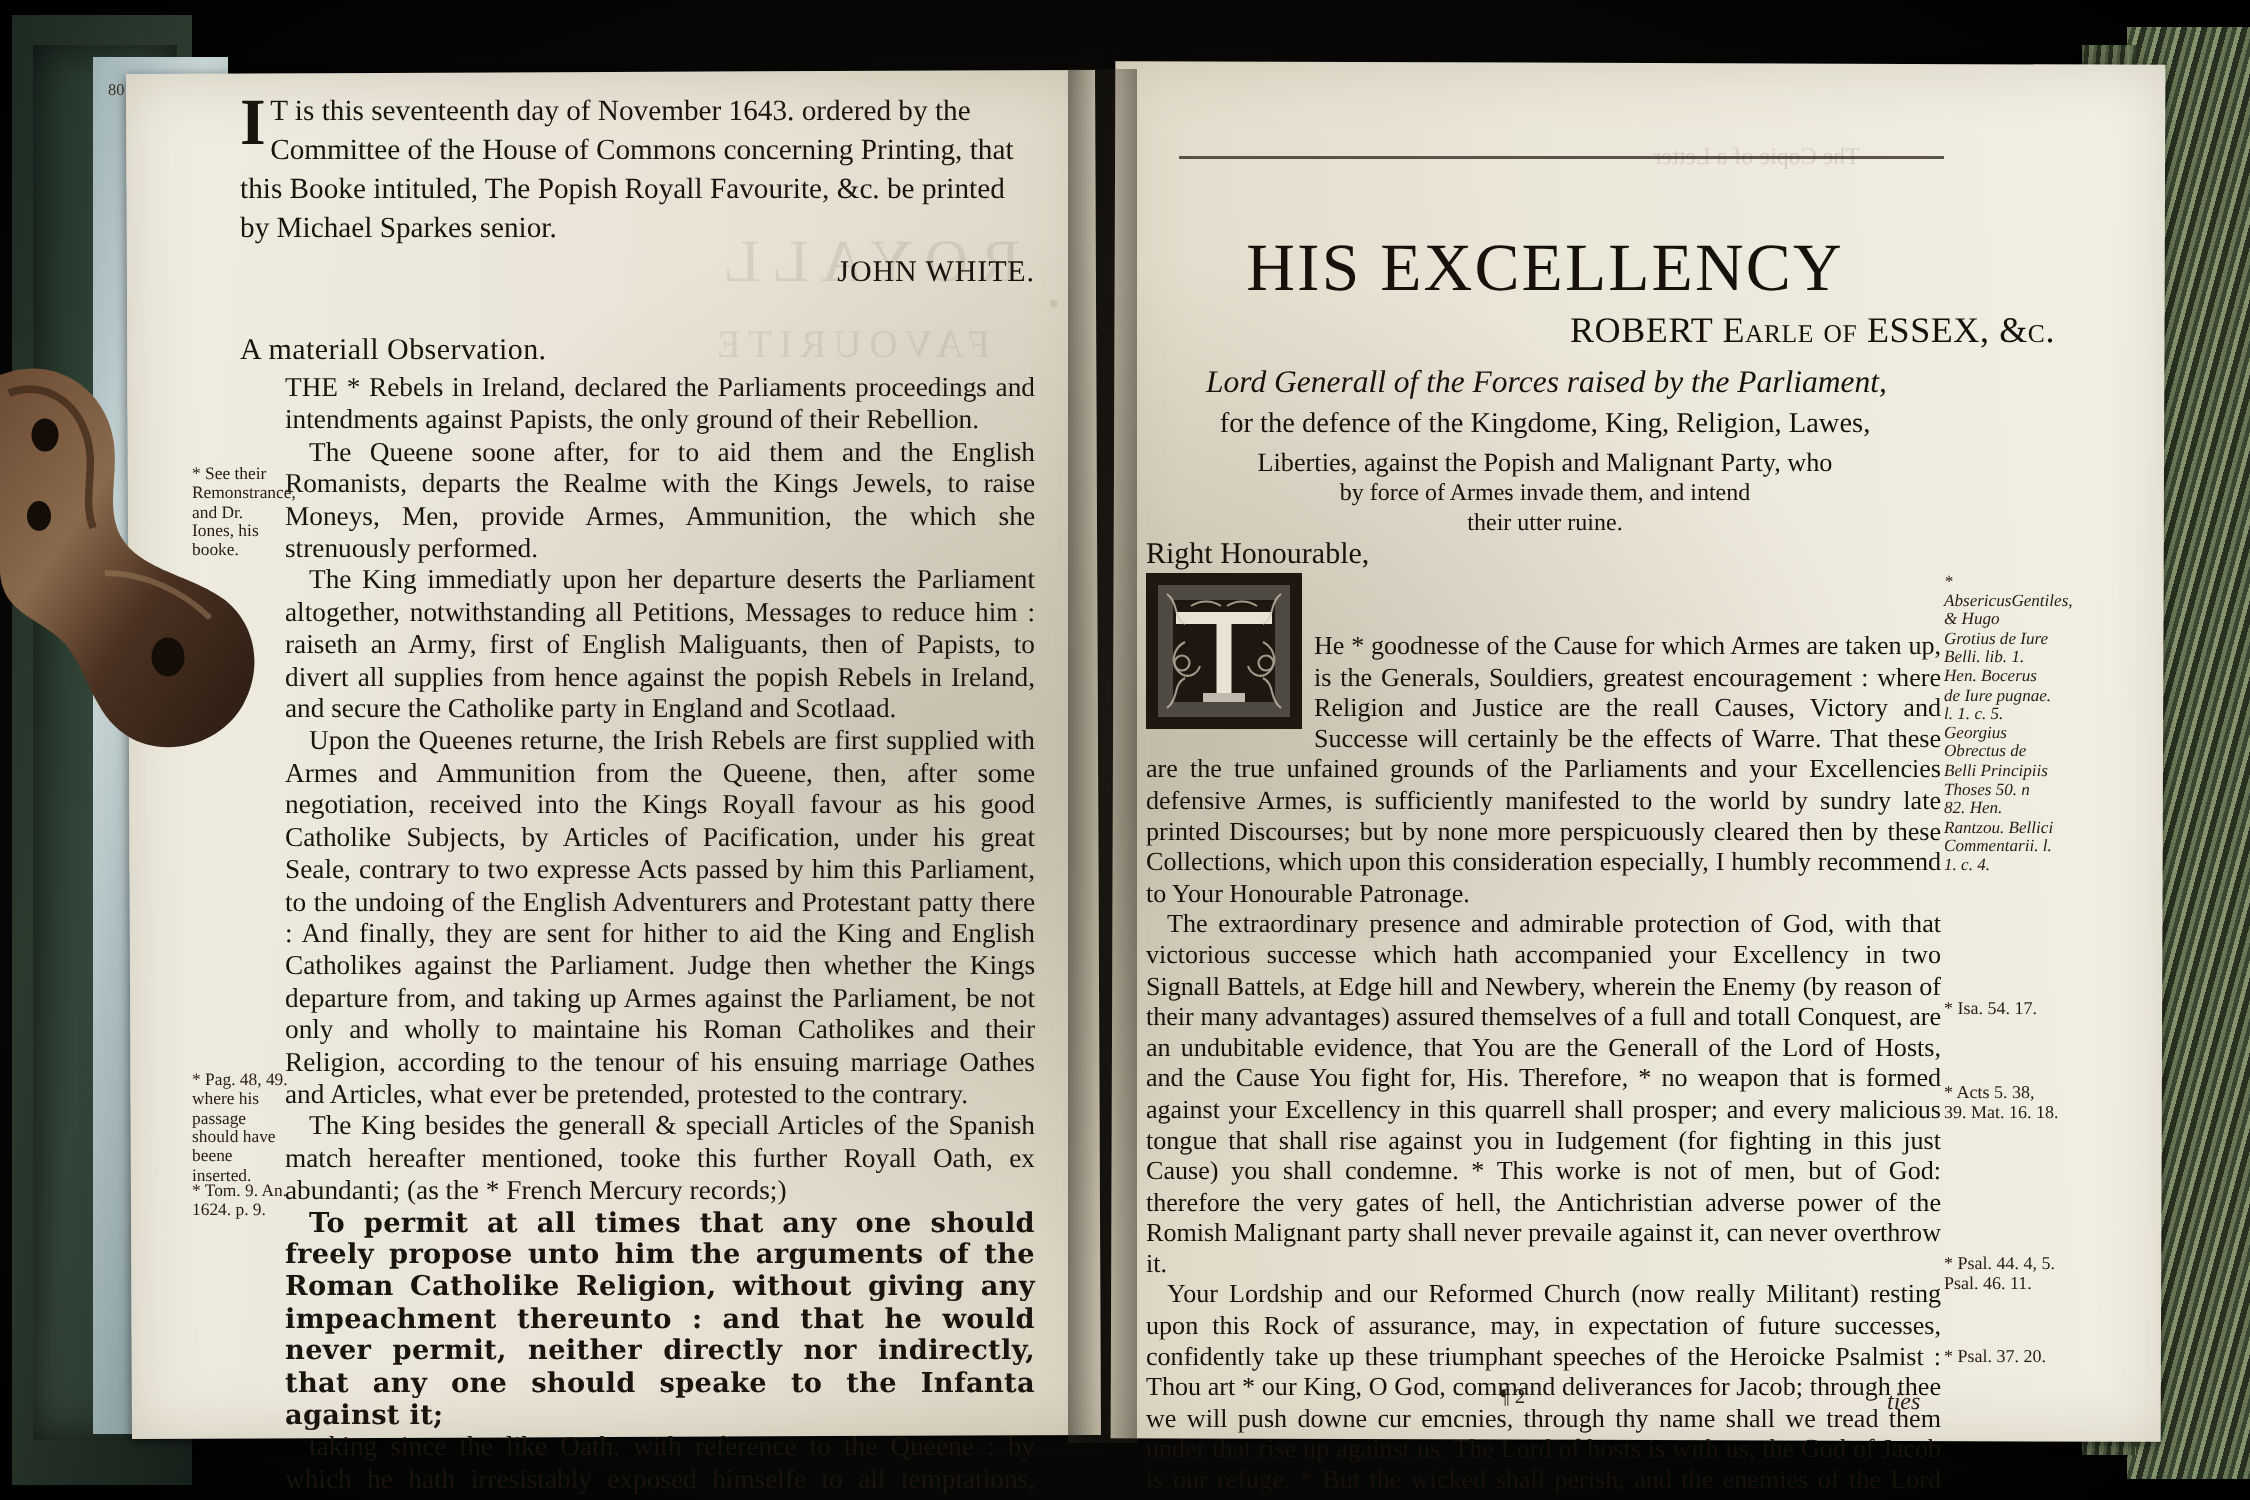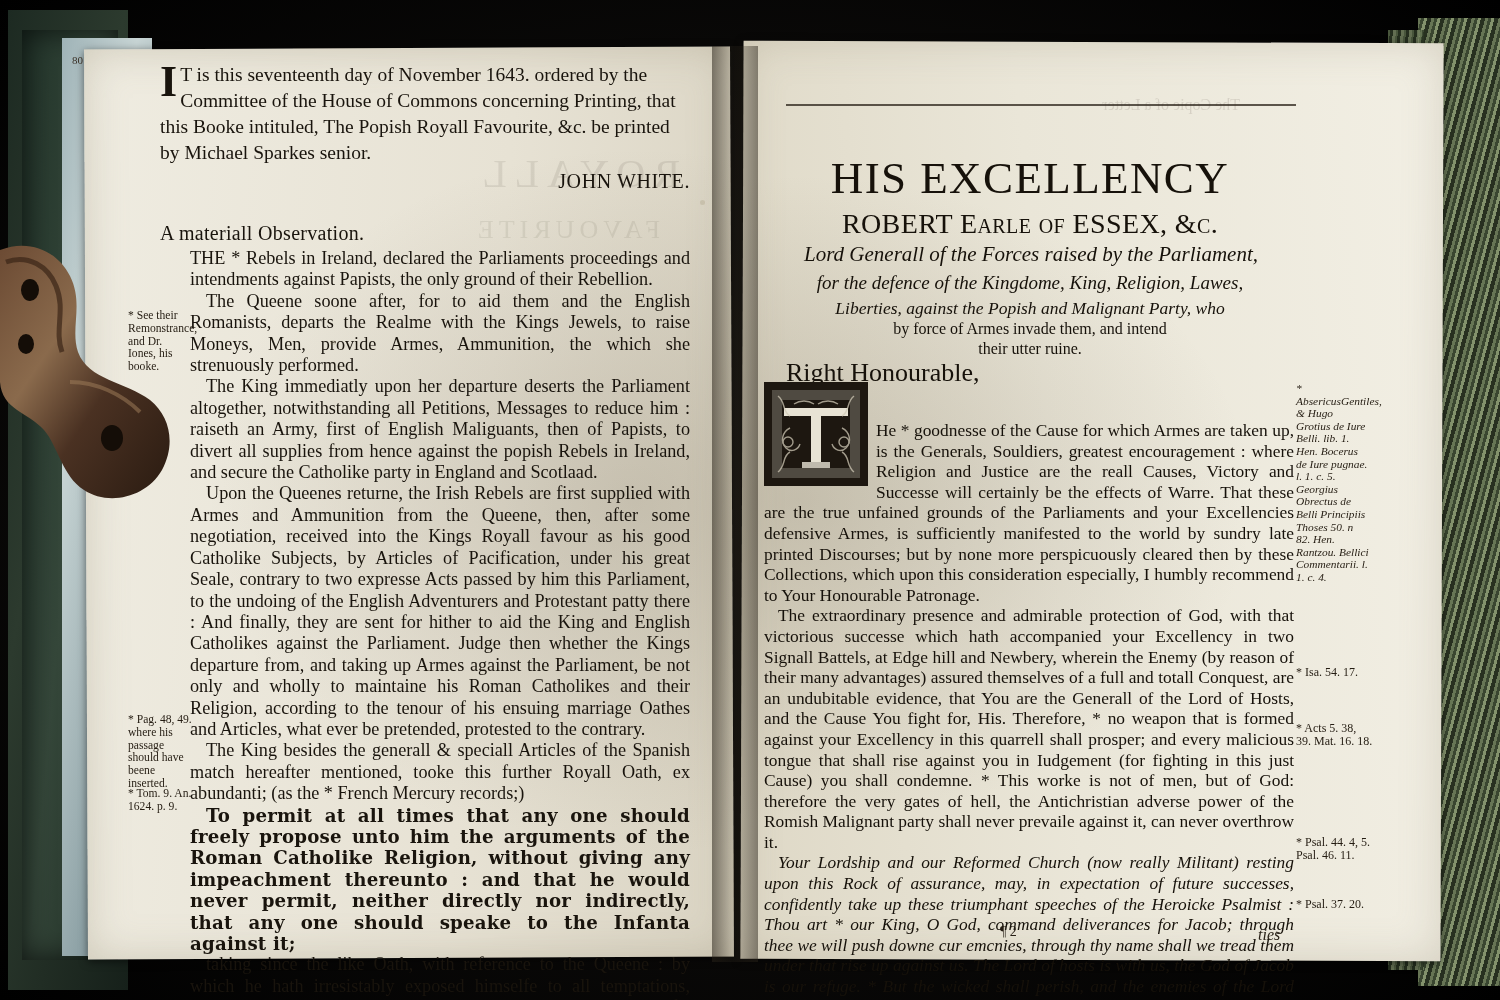--- a/index.html
+++ b/index.html
@@ -48,21 +48,21 @@
   .speck{position:absolute;border-radius:50%;background:rgba(120,100,60,.16);}
 
   
   .clasp{position:absolute;left:0;top:232px;width:178px;height:300px;}
   .clasp svg{display:block;}
 
   
   .txt{position:absolute;color:#19140d;}
   .lic{left:160px;top:62px;width:530px;font-size:19.5px;line-height:26px;}
   .dropcap{float:left;font-size:44px;line-height:34px;padding:3px 3px 0 0;font-weight:600;}
-  .italic{font-style:italic;}
+  .italic{}
   .sc{font-variant:small-caps;letter-spacing:.4px;}
   .signed{text-align:right;font-variant:small-caps;letter-spacing:.6px;font-size:20px;margin-top:2px;}
 
   .obs-head{left:160px;top:222px;width:530px;font-size:20px;letter-spacing:.3px;}
   .body-left{left:190px;top:248px;width:500px;font-size:18.2px;line-height:21.4px;text-align:justify;}
   .body-left p{margin:0 0 0 0;text-indent:16px;}
   .body-left p.first{text-indent:0;}
   .gothic{font-family:"DejaVu Serif",serif;font-weight:700;font-style:normal;letter-spacing:.2px;}
 
   .margin-note{position:absolute;font-size:11.6px;line-height:12.8px;color:#241c12;}
@@ -71,27 +71,27 @@
   .mn3{left:128px;top:788px;width:64px;}
 
   .folio-left{position:absolute;left:72px;top:54px;font-size:11px;color:#3a3026;}
   .folio-right{position:absolute;left:1258px;top:926px;font-size:16px;color:#2a2218;font-style:italic;}
   .catch{position:absolute;left:1000px;top:924px;font-size:14px;color:#251d13;}
 
   
   .r{position:absolute;color:#16110a;}
   .h-to{left:700px;top:118px;width:660px;text-align:center;font-size:31px;letter-spacing:5px;}
   .h-exc{left:690px;top:152px;width:680px;text-align:center;font-size:45px;letter-spacing:1.4px;}
-  .h-rob{left:690px;top:208px;width:680px;text-align:center;font-size:28px;}
+  .h-rob{left:690px;top:208px;width:680px;text-align:right;font-size:24px;}
   .h-lord{left:686px;top:242px;width:690px;text-align:center;font-size:21px;font-style:italic;}
   .h-def{left:690px;top:272px;width:680px;text-align:center;font-size:19px;}
   .h-lib{left:700px;top:298px;width:660px;text-align:center;font-size:17.5px;}
   .h-force{left:700px;top:320px;width:660px;text-align:center;font-size:16px;}
   .h-ruine{left:700px;top:340px;width:660px;text-align:center;font-size:16px;}
-  .salut{left:786px;top:358px;font-size:26px;}
+  .salut{left:764px;top:358px;font-size:20px;}
 
   .body-right{left:764px;top:380px;width:530px;font-size:17.4px;line-height:20.6px;text-align:justify;color:#16110a;}
   .body-right p{margin:0;text-indent:14px;}
   .body-right p.p1{text-indent:0;margin-top:40px;}
   .initial{float:left;width:104px;height:104px;margin:2px 8px 0 0;}
   .rule{position:absolute;left:786px;top:104px;width:510px;height:2px;background:#2a2218;opacity:.75;}
   .ghost{position:absolute;left:260px;top:150px;width:420px;font-size:40px;letter-spacing:8px;
      color:rgba(60,50,35,.10);transform:scaleX(-1);font-variant:small-caps;}
   .ghost2{position:absolute;left:300px;top:215px;width:360px;font-size:26px;letter-spacing:5px;
      color:rgba(60,50,35,.09);transform:scaleX(-1);font-variant:small-caps;}

